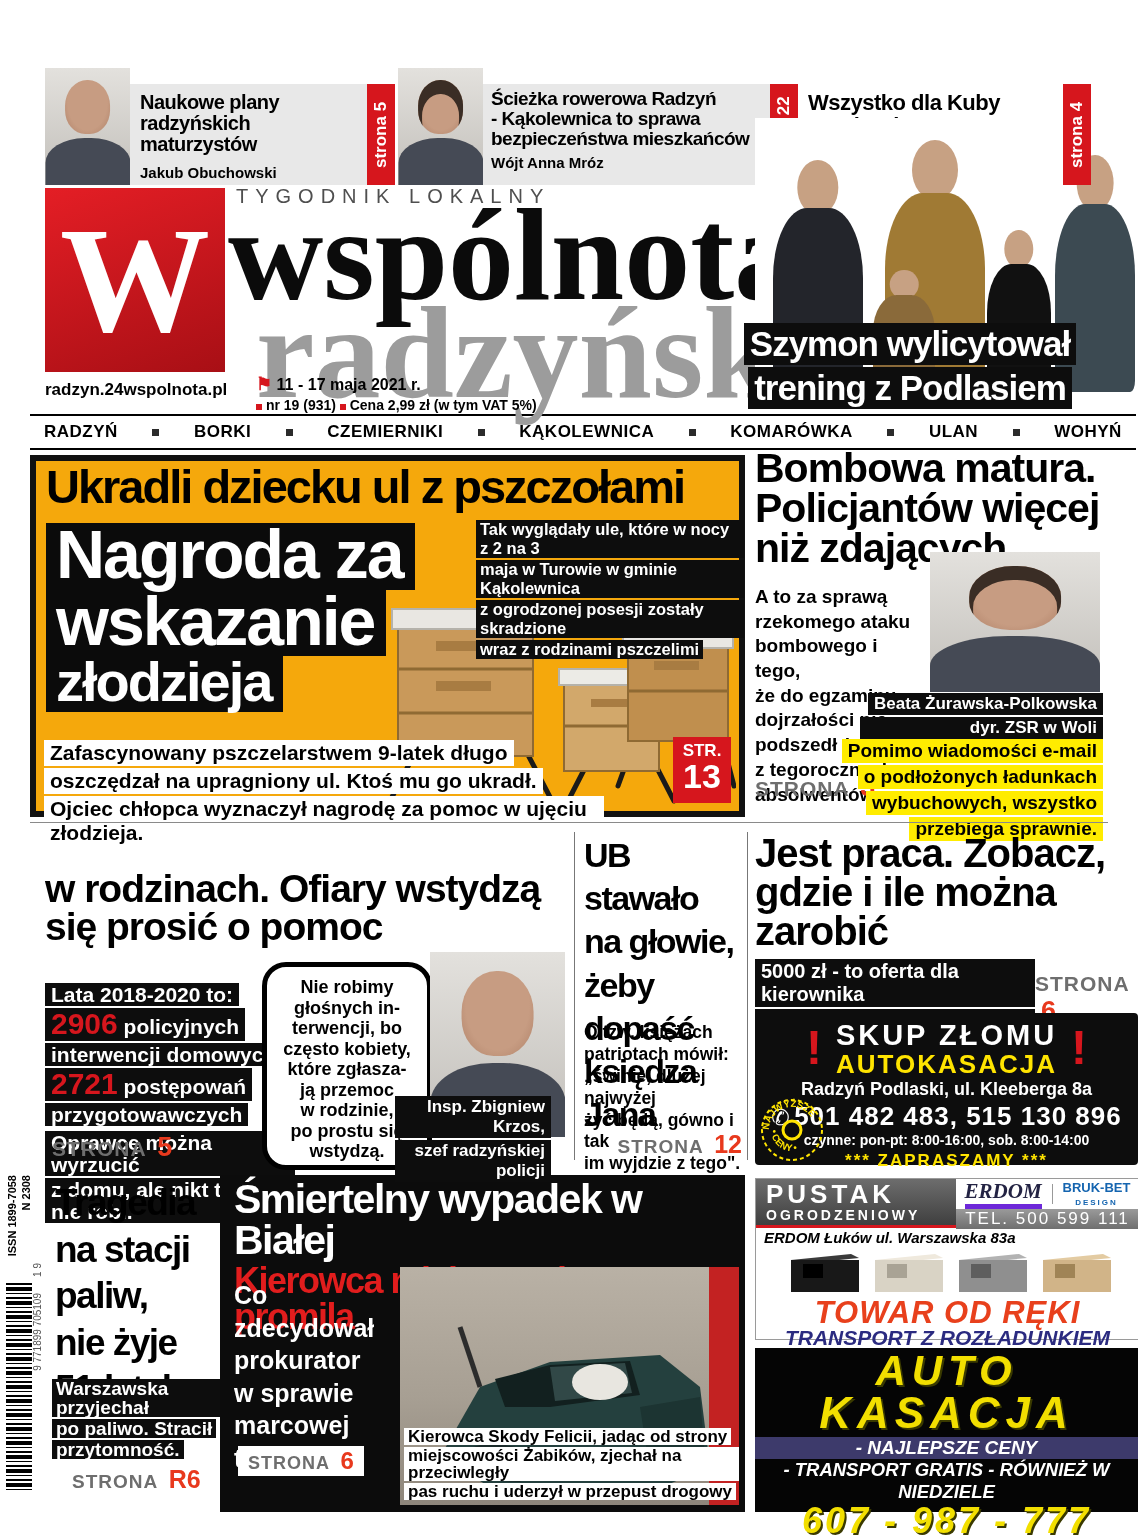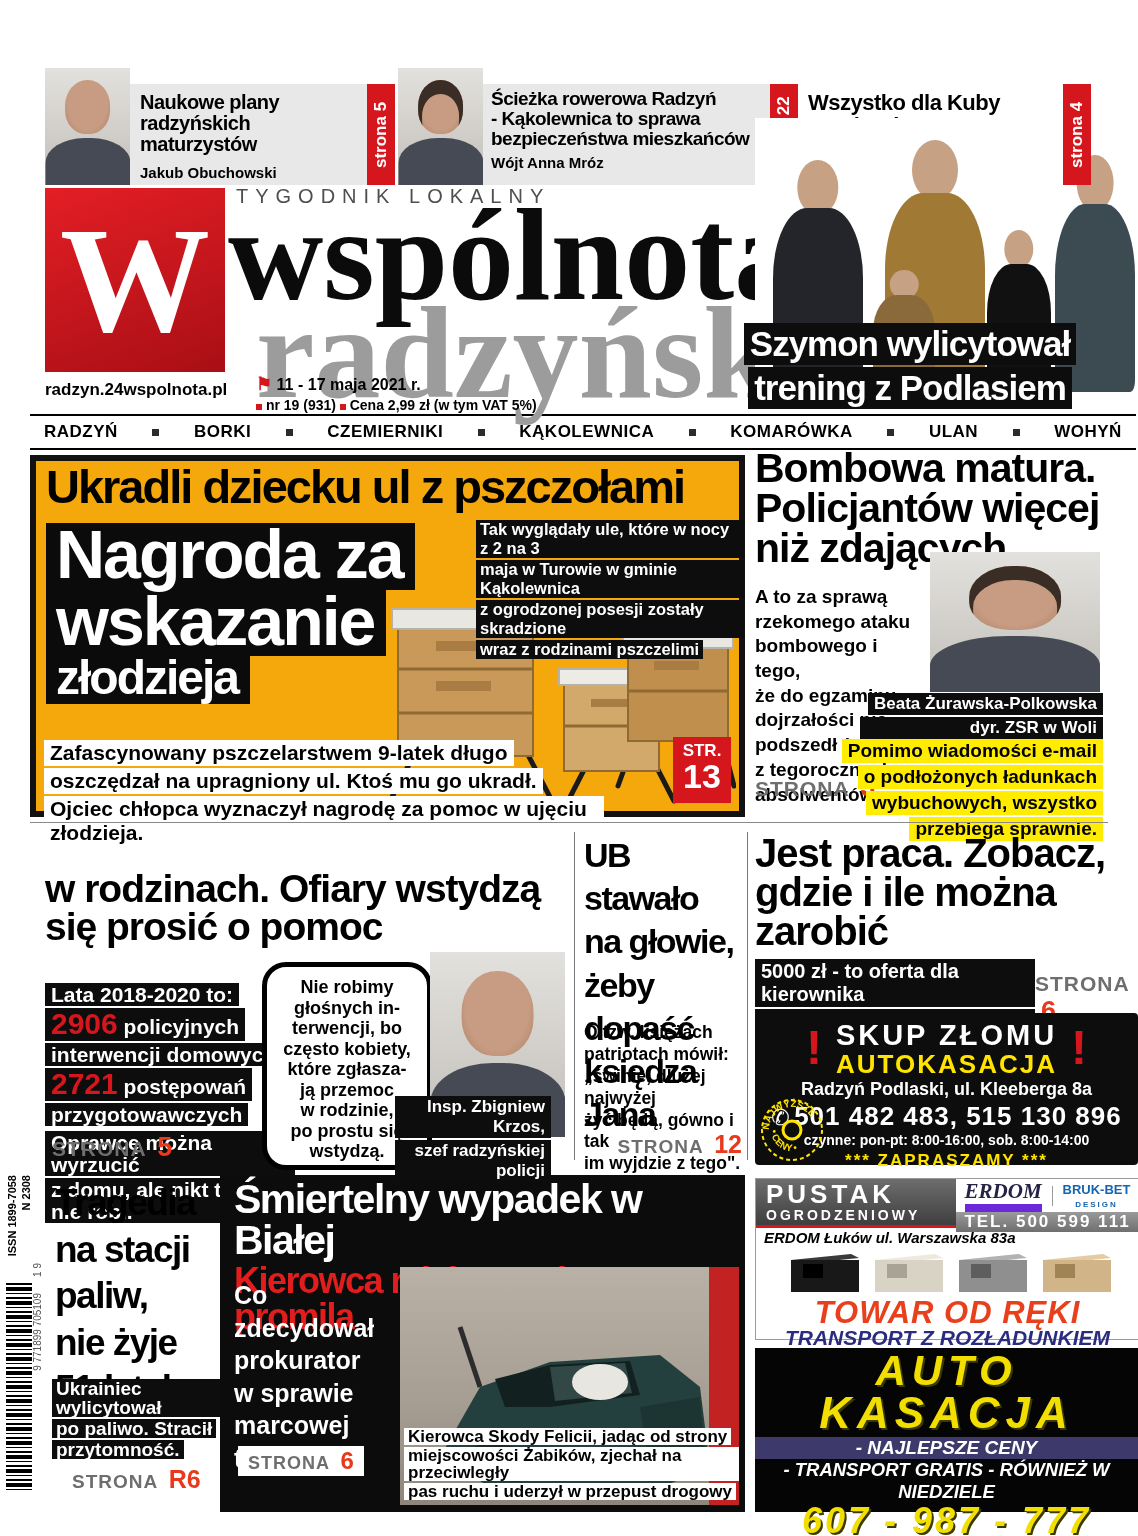--- a/index.html
+++ b/index.html
@@ -50,21 +50,21 @@
   .bubble::after{content:"";position:absolute;right:-22px;bottom:24px;width:0;height:0;
           border:14px solid transparent;border-left-color:#000;transform:rotate(12deg);}
   
   .scrap-ad{background:#0d0d0d;color:#fff;text-align:center;border-radius:4px;}
   .auto-ad{background:#050505;text-align:center;}
   .auto-yellow{color:#f2df00;font-weight:bold;font-style:italic;letter-spacing:6px;
                text-shadow:2px 2px 0 #3a3a00;}
   .pustak-ad{background:#fff;border:1px solid #9a9a9a;}
   .pustak-head-left{background:linear-gradient(#6d6d6d,#3f3f3f);color:#fff;display:flex;
        flex-direction:column;justify-content:center;padding-left:10px;}
-  .gray-band{background:linear-gradient(#9a9a9a,#6f6f6f);color:#fff;font-weight:bold;
+  .gray-band{background:linear-gradient(#9a9a9a,#6f6f6f);color:#fff;font-weight:normal;
        display:flex;align-items:center;justify-content:center;}
   .barcode{background:repeating-linear-gradient(180deg,#000 0 2px,#fff 2px 4px,#000 4px 8px,#fff 8px 10px,#000 10px 11px,#fff 11px 14px);}
   .vtext{writing-mode:vertical-rl;transform:rotate(180deg);white-space:nowrap;}
   .redline{background:#d6161d;}
   .masthead-title{font-family:"Liberation Serif",serif;font-weight:bold;letter-spacing:0px;line-height:0.78;}
   .quote-stack{text-align:right;}
   .quote-stack span{text-align:right;}
 </style>
 </head>
 <body>
@@ -186,21 +186,21 @@
         <rect x="292" y="95" width="100" height="95" fill="#c08f4e" stroke="#8f6a33" stroke-width="2"></rect>
         <rect x="287" y="80" width="110" height="17" fill="#e9e7e2" stroke="#b5b2aa" stroke-width="2"></rect>
         <line x1="292" y1="140" x2="392" y2="140" stroke="#8f6a33" stroke-width="3"></line>
         <rect x="318" y="110" width="45" height="9" fill="#a87c42"></rect>
       </g>
     </svg>
 
     <div class="abs" style="left:10px;top:62px;">
       <span class="hl-line" style="font-size:68px;">Nagroda za</span>
       <span class="hl-line" style="font-size:68px;">wskazanie</span>
-      <span class="hl-line" style="font-size:48px;">złodzieja</span>
+      <span class="hl-line" style="font-size:56px;">złodzieja</span>
     </div>
 
     <div class="abs" style="left:440px;top:58px;width:268px;">
       <span class="wstrip" style="font-size:16.5px;padding:0 4px;">Tak wyglądały ule, które w nocy z 2 na 3</span>
       <span class="wstrip" style="font-size:16.5px;padding:0 4px;">maja w Turowie w gminie Kąkolewnica</span>
       <span class="wstrip" style="font-size:16.5px;padding:0 4px;">z ogrodzonej posesji zostały skradzione</span>
       <span class="wstrip" style="font-size:16.5px;padding:0 4px;">wraz z rodzinami pszczelimi</span>
     </div>
 
     <div class="abs" style="left:8px;top:278px;width:560px;">
@@ -357,21 +357,21 @@
   </div>
 
   <div class="abs cond" style="left:55px;top:1180px;width:160px;font-size:37px;line-height:1.26;letter-spacing:-1.5px;">
     <span>Tragedia</span><br>
     <span>na stacji</span><br>
     <span>paliw,</span><br>
     <span>nie żyje</span><br>
     <span>51-latek</span>
   </div>
   <div class="abs" style="left:52px;top:1378px;width:175px;line-height:1.0;">
-    <span class="wstrip" style="font-size:19px;padding:0 4px;">Ukrainiec wylicytował</span><br>
+    <span class="wstrip" style="font-size:19px;padding:0 4px;">Warszawska przyjechał</span><br>
     <span class="wstrip" style="font-size:19px;padding:0 4px;">po paliwo. Stracił</span><br>
     <span class="wstrip" style="font-size:19px;padding:0 4px;">przytomność.</span>
   </div>
   <div class="abs strona" style="left:72px;top:1465px;">
     <span class="lbl" style="font-size:19px;">STRONA</span>
     <span class="num" style="font-size:25px;">R6</span>
   </div>
 
   <div class="abs" style="left:220px;top:1175px;width:525px;height:337px;background:#0c0c0c;">
     <div style="color:#fff;font-size:41px;font-weight:bold;letter-spacing:-1.5px;padding:4px 0 0 14px;line-height:1.0;">Śmiertelny wypadek w Białej</div>
@@ -408,21 +408,21 @@
   </div>
 
   <div class="abs pustak-ad" style="left:755px;top:1178px;width:383px;height:160px;">
     <div style="display:flex;height:46px;">
       <div class="pustak-head-left" style="width:190px;">
         <div style="font-size:26px;font-weight:bold;letter-spacing:4px;line-height:1.0;">PUSTAK</div>
         <div style="font-size:14px;font-weight:bold;letter-spacing:3px;">OGRODZENIOWY</div>
       </div>
       <div style="flex:1;display:flex;flex-direction:column;">
         <div style="flex:1;display:flex;align-items:center;justify-content:center;gap:10px;">
-          <span style="font-family:'Liberation Serif',serif;font-style:italic;font-weight:bold;font-size:21px;color:#232343;border-bottom:8px solid #6d28d9;">ERDOM</span>
+          <span style="font-family:'Liberation Serif',serif;font-style:italic;font-weight:bold;font-size:21px;color:#232343;border-bottom:5px solid #6d28d9;">ERDOM</span>
           <span style="width:1px;height:20px;background:#999;"></span>
           <span style="color:#1565b0;font-weight:bold;font-size:13px;text-align:center;line-height:1;">
             <span>BRUK-BET</span><br>
             <span style="font-size:8px;letter-spacing:2px;">DESIGN</span>
           </span>
         </div>
         <div class="gray-band" style="height:20px;font-size:17px;letter-spacing:2px;">TEL. 500 599 111</div>
       </div>
     </div>
     <div class="redline" style="height:3px;"></div>

